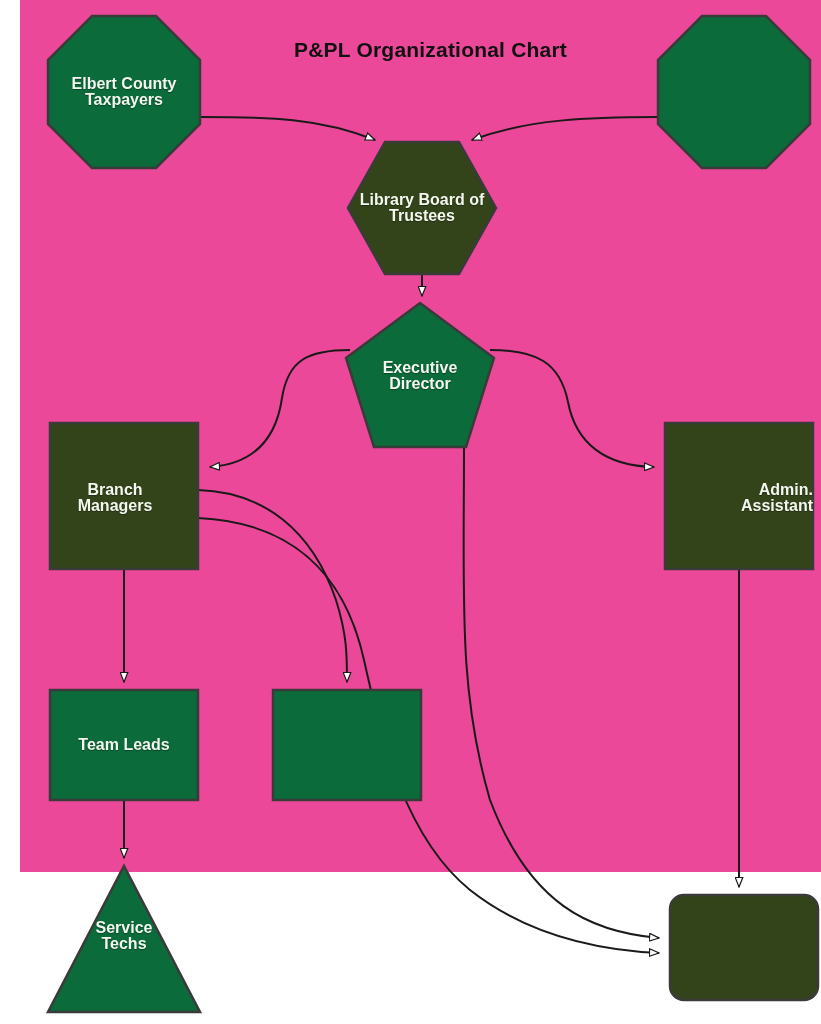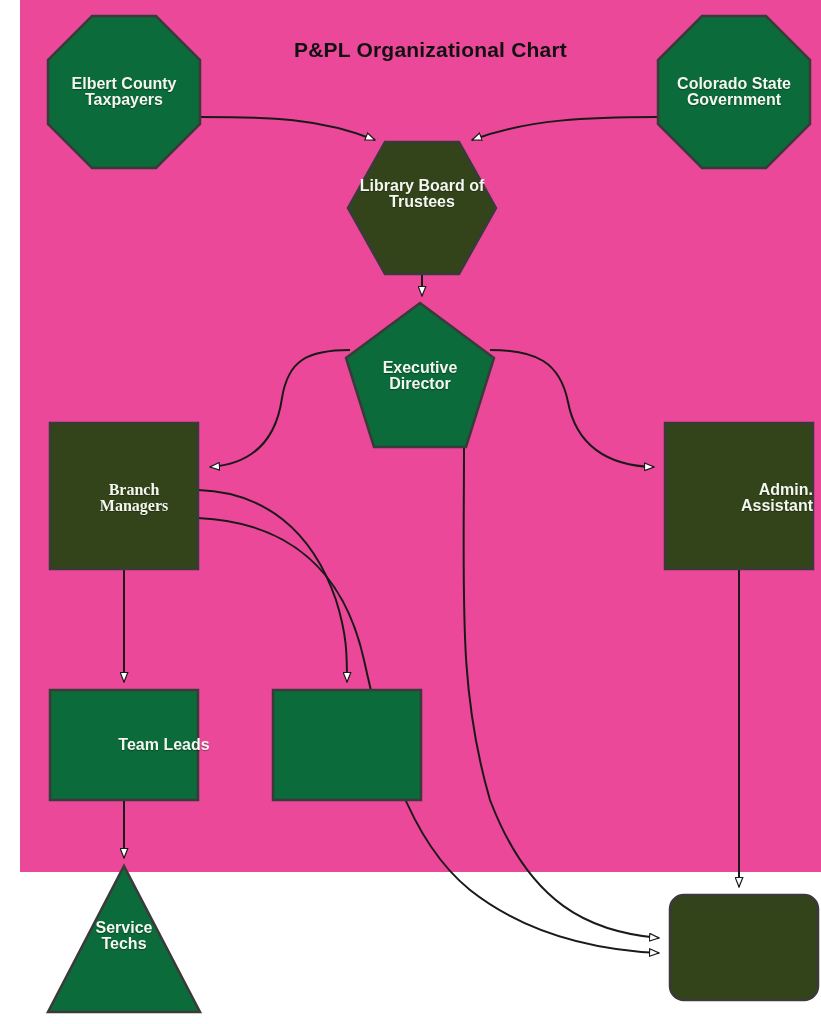--- a/index.html
+++ b/index.html
@@ -89,27 +89,25 @@
       <rect fill="#33441a" x="645" y="423" width="148" height="146"></rect>
       <rect fill="#0b6b3a" x="30" y="690" width="148" height="110"></rect>
       <rect fill="#0b6b3a" x="253" y="690" width="148" height="110"></rect>
       <polygon fill="#0b6b3a" points="104,866 180,1012 28,1012"></polygon>
       <rect fill="#33441a" x="650" y="895" width="148" height="105" rx="14" ry="14"></rect>
     </g>
   </svg>
 
   <div class="node-label" style="left:28px; top:76px; width:152px;">Elbert County
 Taxpayers</div>
-  <div class="node-label" style="left:638px; top:76px; width:152px;">Colorado State
-Government</div>
-  <div class="node-label" style="left:328px; top:178px; width:148px;">Library Board of
+  <div class="node-label" style="left:328px; top:192px; width:148px;">Library Board of
 Trustees</div>
   <div class="node-label" style="left:326px; top:360px; width:148px;">Executive
 Director</div>
-  <div class="node-label" style="left:40px; top:482px; width:148px;font-family:Liberation Serif, serif;">Branch
+  <div class="node-label" style="left:21px; top:482px; width:148px;">Branch
 Managers</div>
   <div class="node-label" style="left:645px; top:482px; width:148px;text-align:right;">Admin.
 Assistant</div>
-  <div class="node-label" style="left:30px; top:737px; width:148px;padding-left:40px;">Team Leads</div>
+  <div class="node-label" style="left:30px; top:737px; width:148px;">Team Leads</div>
   <div class="node-label" style="left:28px; top:920px; width:152px;">Service
 Techs</div>
 
 </div>
 
 </body></html>

